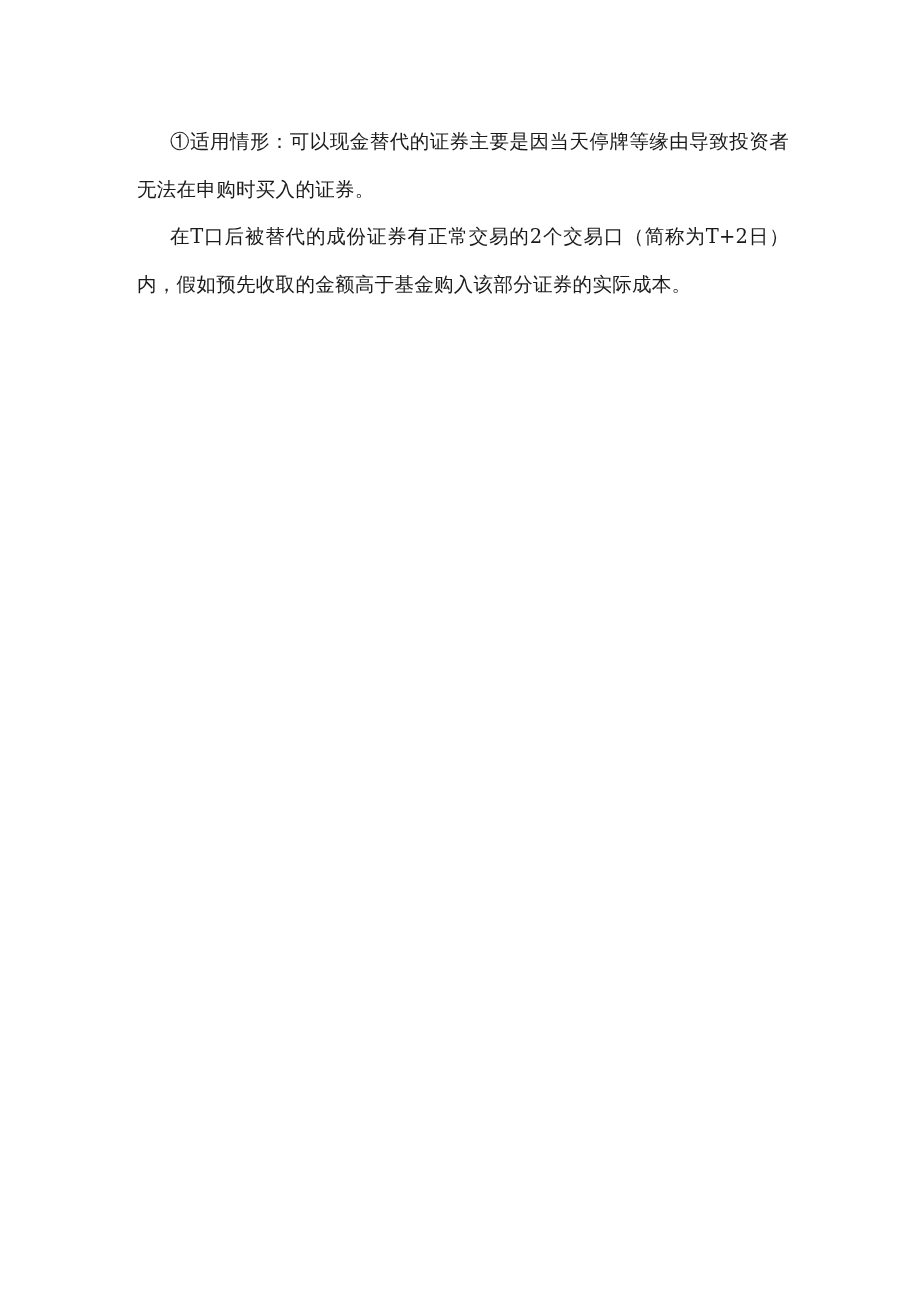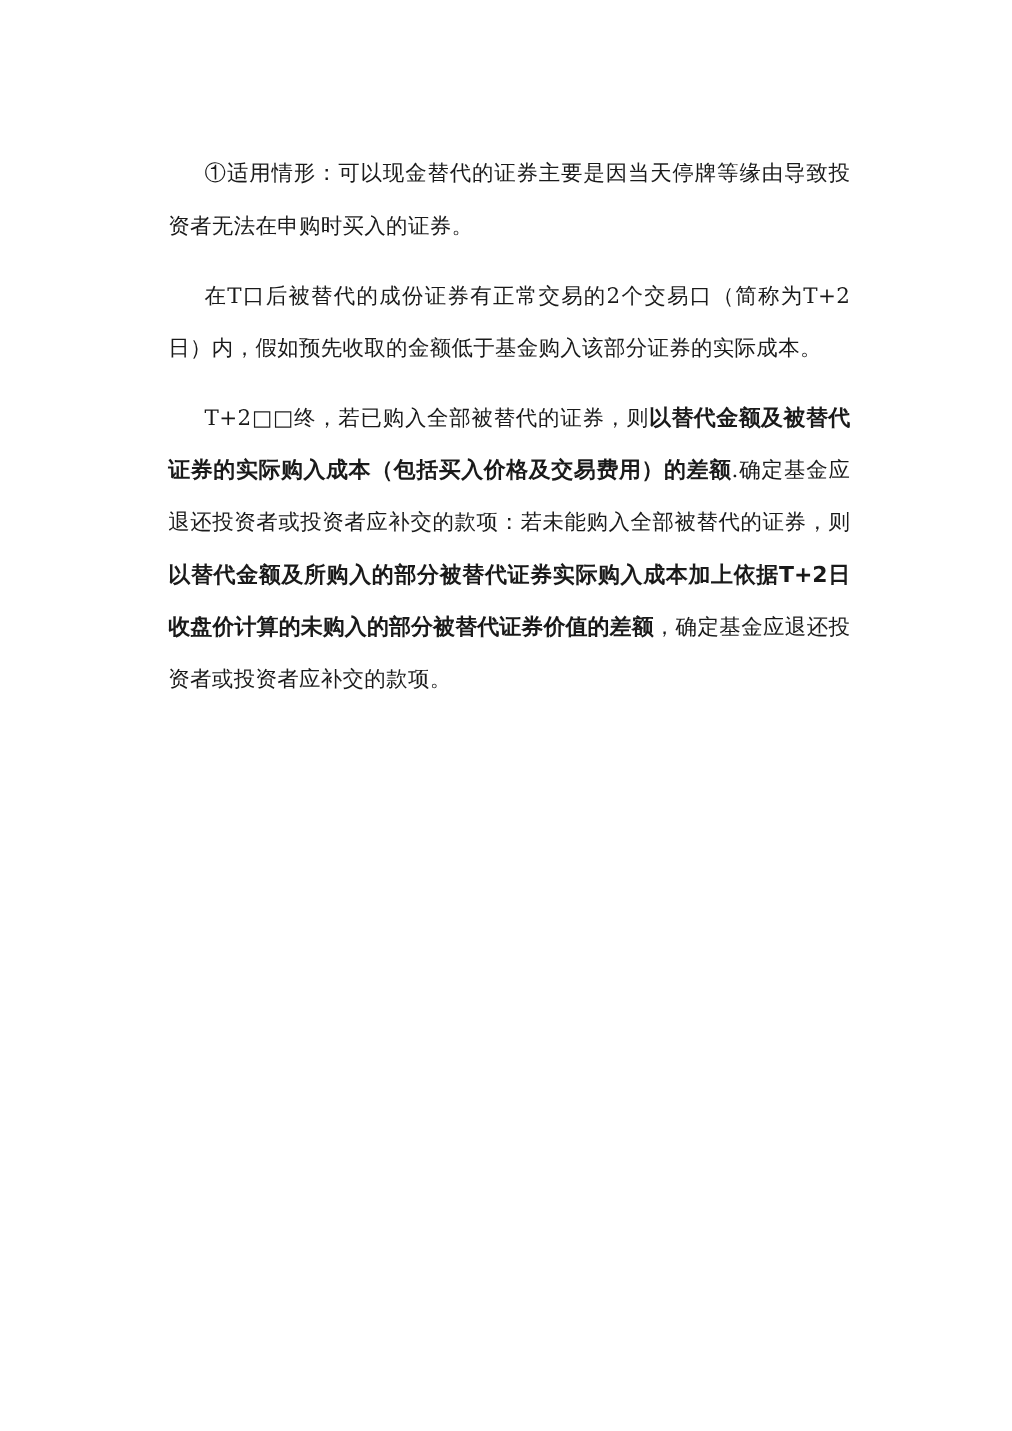--- a/index.html
+++ b/index.html
@@ -2,27 +2,26 @@
 <html><head>
 <meta charset="utf-8">
 <style>
   html, body { margin: 0; padding: 0; background: #ffffff; }
   body { width: 920px; height: 1301px; position: relative; overflow: hidden; }
   .page {
     position: absolute; left: 137px; top: 118px; width: 652px;
     font-family: "DejaVu Serif", "Liberation Serif", serif;
     color: #1a1a1a; font-size: 19.5px; line-height: 47.5px;
   }
-  .para { margin: 16px; text-indent: 33px; text-align: justify; letter-spacing: 0.3px; }
+  .para { margin: 0; text-indent: 33px; text-align: justify; letter-spacing: 0.3px; }
   .formula {
     font-family: "DejaVu Sans", "Liberation Sans", sans-serif;
     font-weight: bold; font-size: 20.5px; letter-spacing: 0px;
   }
   .b { font-family: "DejaVu Sans", "Liberation Sans", sans-serif; font-weight: bold; font-size: 20px; letter-spacing: 0px; }
 </style>
 </head>
 <body>
 
 <div class="page">
   <p class="para">①适用情形：可以现金替代的证券主要是因当天停牌等缘由导致投资者无法在申购时买入的证券。</p>
-  <p class="para">在T口后被替代的成份证券有正常交易的2个交易口（简称为T+2日）内，假如预先收取的金额低于基金购入该部分证券的实际成本。</p>
-  <p class="para"><span>T+2□□终，若已购入全部被替代的证券，则</span><span class="b">以替代金额及被替代证券的实际购入成本（包括买入价格及交易费用）的差额</span><span>.确定基金应退还投资者或投资者应补交的款项：若未能购入全部被替代的证券，则</span><span class="b">以替代金额及所购入的部分被替代证券实际购入成本加上依据T+2日收盘价计算的未购入的部分被替代证券价值的差额</span><span>，确定基金应退还投资者或投资者应补交的款项。</span></p>
+  <p class="para">在T口后被替代的成份证券有正常交易的2个交易口（简称为T+2日）内，假如预先收取的金额高于基金购入该部分证券的实际成本。</p>
 </div>
 
 </body></html>

